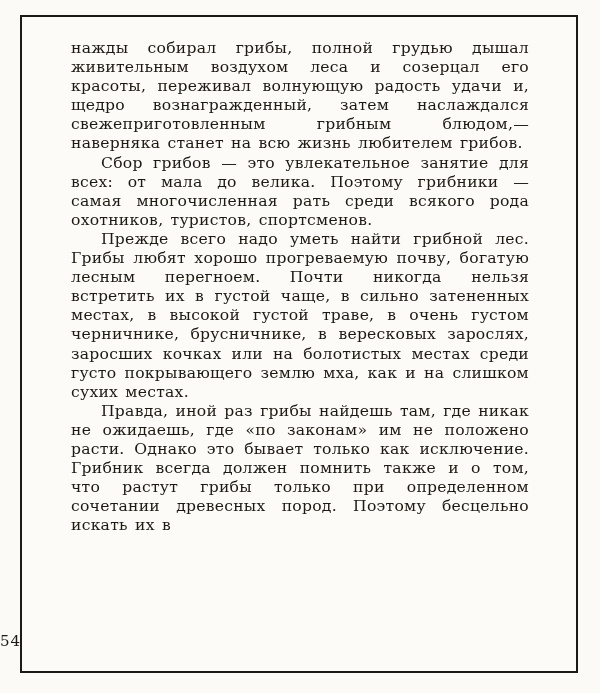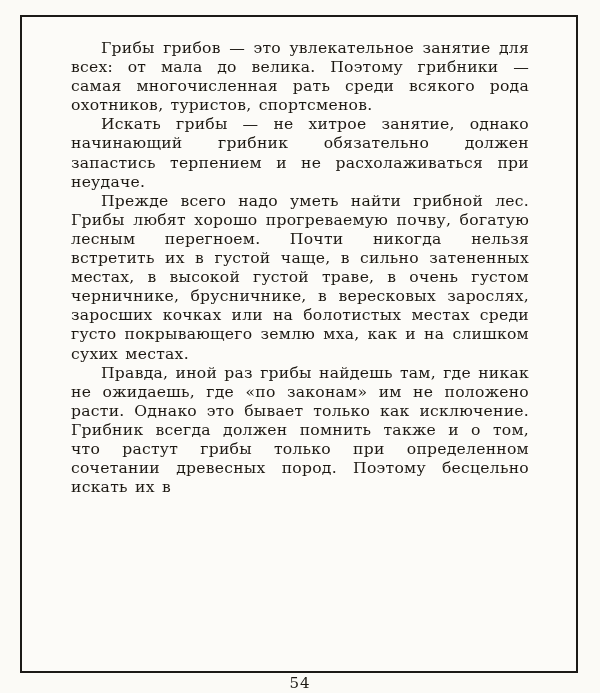--- a/index.html
+++ b/index.html
@@ -39,33 +39,33 @@
   .text-block p {
     margin: 0;
     padding: 0;
   }
   .text-block p.indent {
     text-indent: 30px;
   }
   .page-number {
     position: absolute;
     left: 0;
-    top: 674px;
+    top: 632px;
     width: 600px;
-    text-align: center;
+    text-align: left;
     font-size: 15px;
     letter-spacing: 1px;
     color: #1d1913;
   }
 </style>
 </head>
 <body>
 
 <div class="page-frame"></div>
 
 <div class="text-block">
-  <p class="indent">Грибы грибов — это увлекательное занятие для всех: от мала до велика. Поэтому грибники — самая многочисленная рать среди всякого рода охотников, туристов, спортсменов.</p>
-  <p class="indent">Искать грибы — не хитрое занятие, однако начинающий грибник обязательно должен запастись терпением и не расхолаживаться при неудаче.</p>
+  <p>нажды собирал грибы, полной грудью дышал живительным воздухом леса и созерцал его красоты, переживал волнующую радость удачи и, щедро вознагражденный, затем наслаждался свежеприготовленным грибным блюдом,— наверняка станет на всю жизнь любителем грибов.</p>
+  <p class="indent">Сбор грибов — это увлекательное занятие для всех: от мала до велика. Поэтому грибники — самая многочисленная рать среди всякого рода охотников, туристов, спортсменов.</p>
   <p class="indent">Прежде всего надо уметь найти грибной лес. Грибы любят хорошо прогреваемую почву, богатую лесным перегноем. Почти никогда нельзя встретить их в густой чаще, в сильно затененных местах, в высокой густой траве, в очень густом черничнике, брусничнике, в вересковых зарослях, заросших кочках или на болотистых местах среди густо покрывающего землю мха, как и на слишком сухих местах.</p>
   <p class="indent">Правда, иной раз грибы найдешь там, где никак не ожидаешь, где «по законам» им не положено расти. Однако это бывает только как исключение. Грибник всегда должен помнить также и о том, что растут грибы только при определенном сочетании древесных пород. Поэтому бесцельно искать их в</p>
 </div>
 
 <div class="page-number">54</div>
 
 </body></html>

